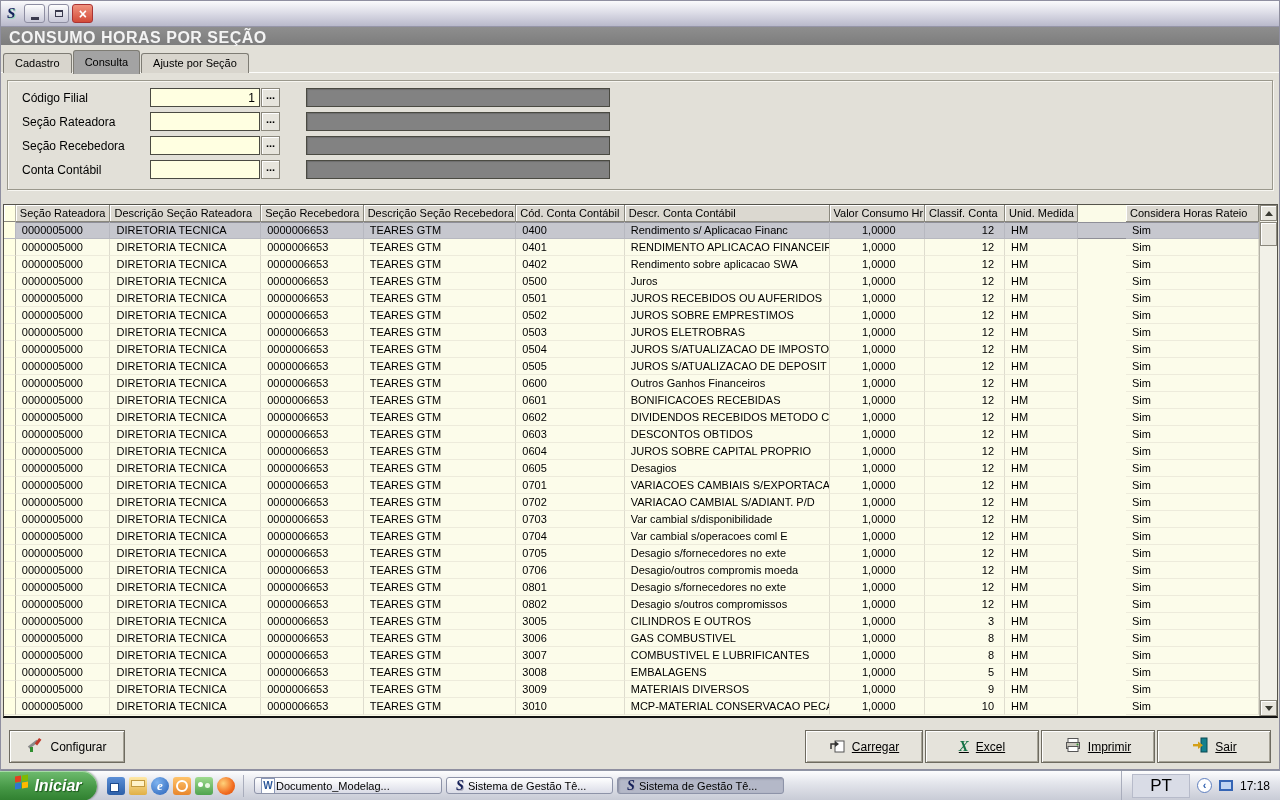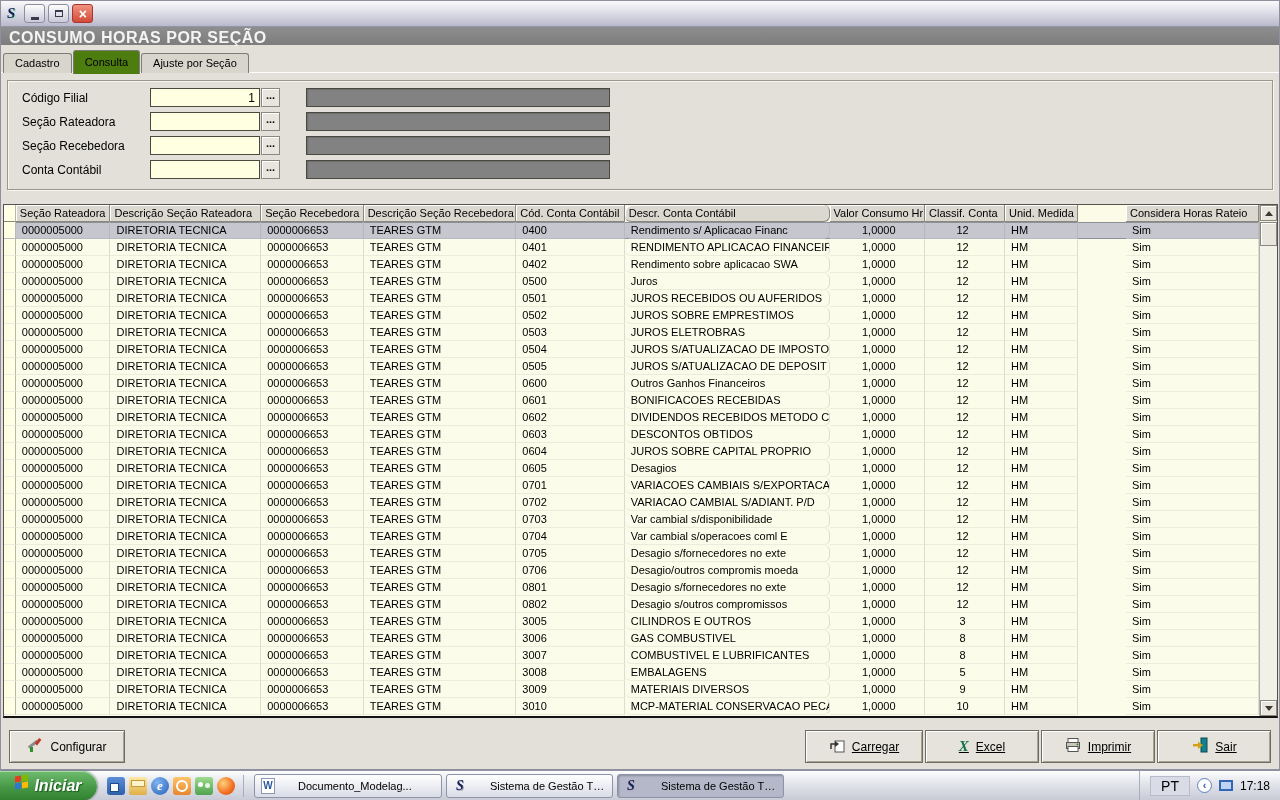--- a/index.html
+++ b/index.html
@@ -25,21 +25,21 @@
 
   .appheader { position:absolute; left:0; top:26px; right:0; height:18px;
     background:linear-gradient(#8E8E8E,#7D7D7D); color:#F4F4F4;
     font-size:16px; font-weight:bold; letter-spacing:.5px; line-height:22px; padding-left:8px; }
 
   
   .tabstrip { position:absolute; left:0; top:48px; right:0; height:24px;
     display:flex; align-items:flex-end; padding-left:2px; z-index:3; }
   .tab { height:20px; line-height:19px; padding:0 11px; background:#D8D5CD;
     border:1px solid #7E7C74; border-bottom:none; border-radius:3px 3px 0 0; margin-right:1px; }
-  .tab.active { height:24px; line-height:23px; background:#4d7c0f; margin-bottom:-1px; z-index:4; position:relative; }
+  .tab.active { height:24px; line-height:23px; background:#a3a3a3; margin-bottom:-1px; z-index:4; position:relative; }
   .pagearea { position:absolute; left:0; top:71px; right:0; bottom:0;
     background:#E2E0D8; border-top:1px solid #FDFDFB; }
 
   
   .formpanel { position:absolute; left:6px; top:79px; right:6px; height:110px;
     border:1px solid #9A988C; box-shadow:inset 1px 1px 0 #F7F6F1, 1px 1px 0 #F7F6F1; padding-top:7px; }
   .frow { display:flex; align-items:center; height:19px; margin:0 0 5px 14px; }
   .flabel { width:128px; font-size:12px; }
   .finput { width:110px; height:19px; background:#FFFFE1; border:1px solid #4A4A42;
     font:12px "Liberation Sans",sans-serif; text-align:right; padding:0 4px; outline:none; }
@@ -58,22 +58,22 @@
     box-shadow:inset 1px 1px 0 #FFFFFF; line-height:16px; padding:0 4px;
     white-space:nowrap; overflow:hidden; }
   .gbody { display:flex; flex-direction:column; }
   .grow { display:flex; height:17px; background:#FCFCEA; }
   .grow.selected { background:#C6C7CE; box-shadow:inset 0 1px 0 #8F8F98, inset 0 -1px 0 #8F8F98; }
   .gcell { border-right:1px solid #DEDCCE; border-bottom:1px solid #EDEBDB;
     line-height:16px; padding:0 6px; white-space:nowrap; overflow:hidden; }
   .grow.selected .gcell { border-color:#B7B8C0; }
   .ind { width:12px; padding:0; background:#FFFFE3; border-right:1px solid #B9B7A9; }
   .c0 { width:96px; } .c1 { width:153px; } .c2 { width:104px; } .c3 { width:155px; }
-  .c4 { width:110px; } .c5 { width:208px;border-radius:6px; } .c6 { width:97px; text-align:center; padding-right:2px; }
-  .c7 { width:81px; text-align:center; padding-right:10px; } .c8 { width:74px; } .c9 { width:135px;margin-left:48px; }
+  .c4 { width:110px; } .c5 { width:208px; } .c6 { width:97px; text-align:center; padding-right:2px; }
+  .c7 { width:81px; text-align:right; padding-right:10px; } .c8 { width:74px; } .c9 { width:135px;margin-left:48px; }
 
   .vscroll { position:absolute; right:0; top:0; bottom:0; width:18px; background:#F2F1E8;
     border-left:1px solid #B5B3A7; }
   .sbtn { position:absolute; left:0; right:0; height:16px; background:#E7E5DD;
     border:1px solid #8B887D; box-shadow:inset 1px 1px 0 #FFF; display:flex; align-items:center; justify-content:center; }
   .sbtn.up { top:0; } .sbtn.down { bottom:0; }
   .tri-up { width:0; height:0; border-left:4px solid transparent; border-right:4px solid transparent; border-bottom:5px solid #3A3A32; }
   .tri-down { width:0; height:0; border-left:4px solid transparent; border-right:4px solid transparent; border-top:5px solid #3A3A32; }
   .sthumb { position:absolute; left:0; right:0; top:17px; height:24px; background:#E7E5DD;
     border:1px solid #8B887D; box-shadow:inset 1px 1px 0 #FFF; }
@@ -114,38 +114,38 @@
     color:#fff; font:italic bold 13px "Liberation Serif",serif; }
   .i-scheduler { background:linear-gradient(#FFC46B,#E8862B); }
   .i-scheduler::before { content:""; position:absolute; left:3px; top:3px; right:3px; bottom:3px;
     border:2px solid #fff; border-radius:50%; }
   .i-messenger { background:linear-gradient(#9FDB8F,#4FA34F); }
   .i-messenger::before { content:""; position:absolute; left:3px; top:5px; width:5px; height:5px;
     border-radius:50%; background:#fff; box-shadow:7px 1px 0 #E6F7E0; }
   .i-firefox { background:radial-gradient(circle at 35% 35%,#FFD27A,#F26D21 60%,#D64B0A); border-radius:50%; }
 
   .tasks { display:flex; align-items:center; gap:4px; padding-left:10px; flex:1; }
-  .taskbtn { height:24px; border:1px solid #8D93A8; border-radius:3px;
-    background:linear-gradient(#FFFFFF,#DADCE7); display:flex; align-items:center; gap:23px;
+  .taskbtn { height:17px; border:1px solid #8D93A8; border-radius:3px;
+    background:linear-gradient(#FFFFFF,#DADCE7); display:flex; align-items:center; gap:1px;
     padding:0 6px; overflow:hidden; white-space:nowrap; }
   .taskbtn:nth-of-type(1) { width:188px; }
   .taskbtn:nth-of-type(2) { width:167px; }
   .taskbtn:nth-of-type(3) { width:167px; }
   .taskbtn.active { background:#B4B8C8; box-shadow:inset 1px 1px 2px #8A8EA0; }
   .ticon { width:14px; height:16px; position:relative; flex:0 0 auto; }
   .i-word .ticon { background:#fff; border:1px solid #8A98B8; }
   .i-word .ticon::before { content:"W"; display:block; text-align:center;
     color:#2B579A; font:bold 10px/14px "Liberation Sans",sans-serif; }
   .i-app .ticon::before { content:"S"; display:block; text-align:center;
     color:#141F58; font:italic bold 14px/16px "Liberation Serif",serif; text-shadow:1px 1px 0 #aab; }
   .tlabel { overflow:hidden; text-overflow:ellipsis; }
 
   .tray { display:flex; align-items:center; gap:7px; padding:0 10px 0 10px;
     border-left:1px solid #A9ADBC; height:30px; }
-  .pt { background:#D9DCE6; border:1px solid #B7BBCA; padding:1px 10px; font-size:14px; }
+  .pt { background:#D9DCE6; border:1px solid #B7BBCA; padding:1px 17px; font-size:17px; }
   .chev { width:15px; height:15px; border-radius:50%; background:#fff; border:1px solid #5F7FBF;
     color:#2F5FAF; font:bold 11px/13px "Liberation Sans",sans-serif; text-align:center; display:inline-block; }
   .net { width:14px; height:11px; background:#BFD4F2; border:2px solid #3565B5; display:inline-block; }
   .clock { font-size:12px; }
 
   button { cursor:default; }
 </style>
 </head>
 <body>
 

